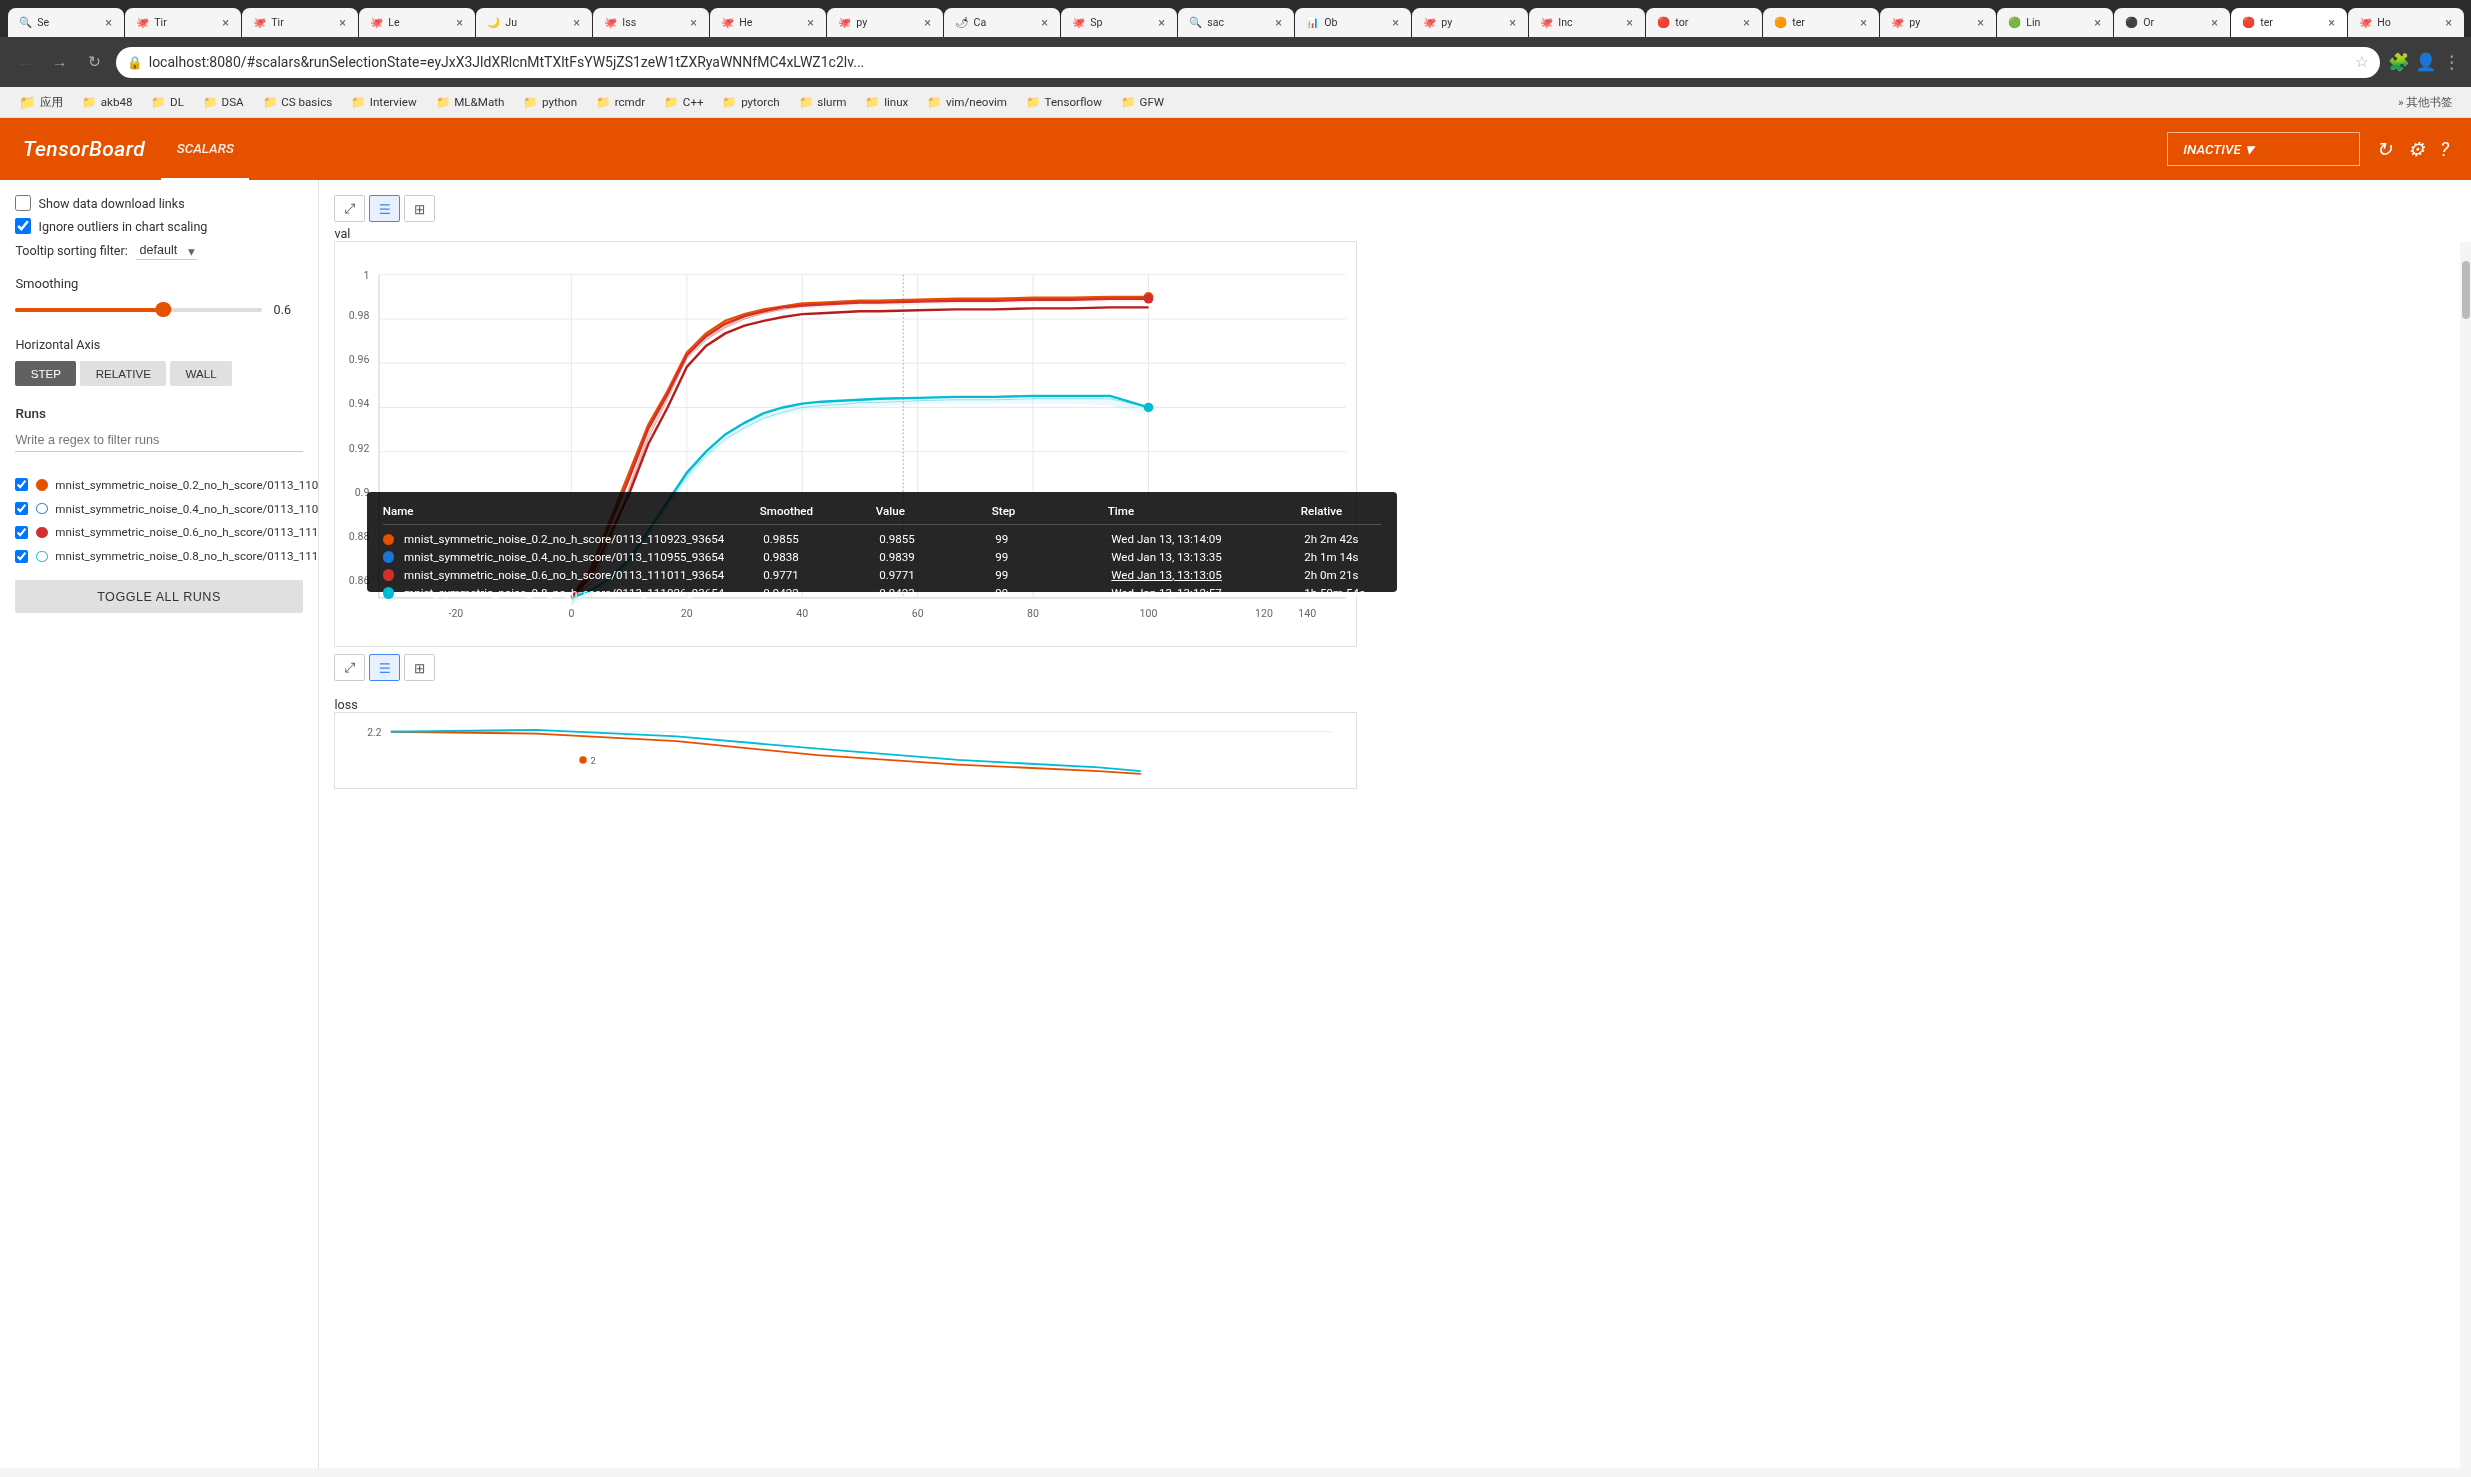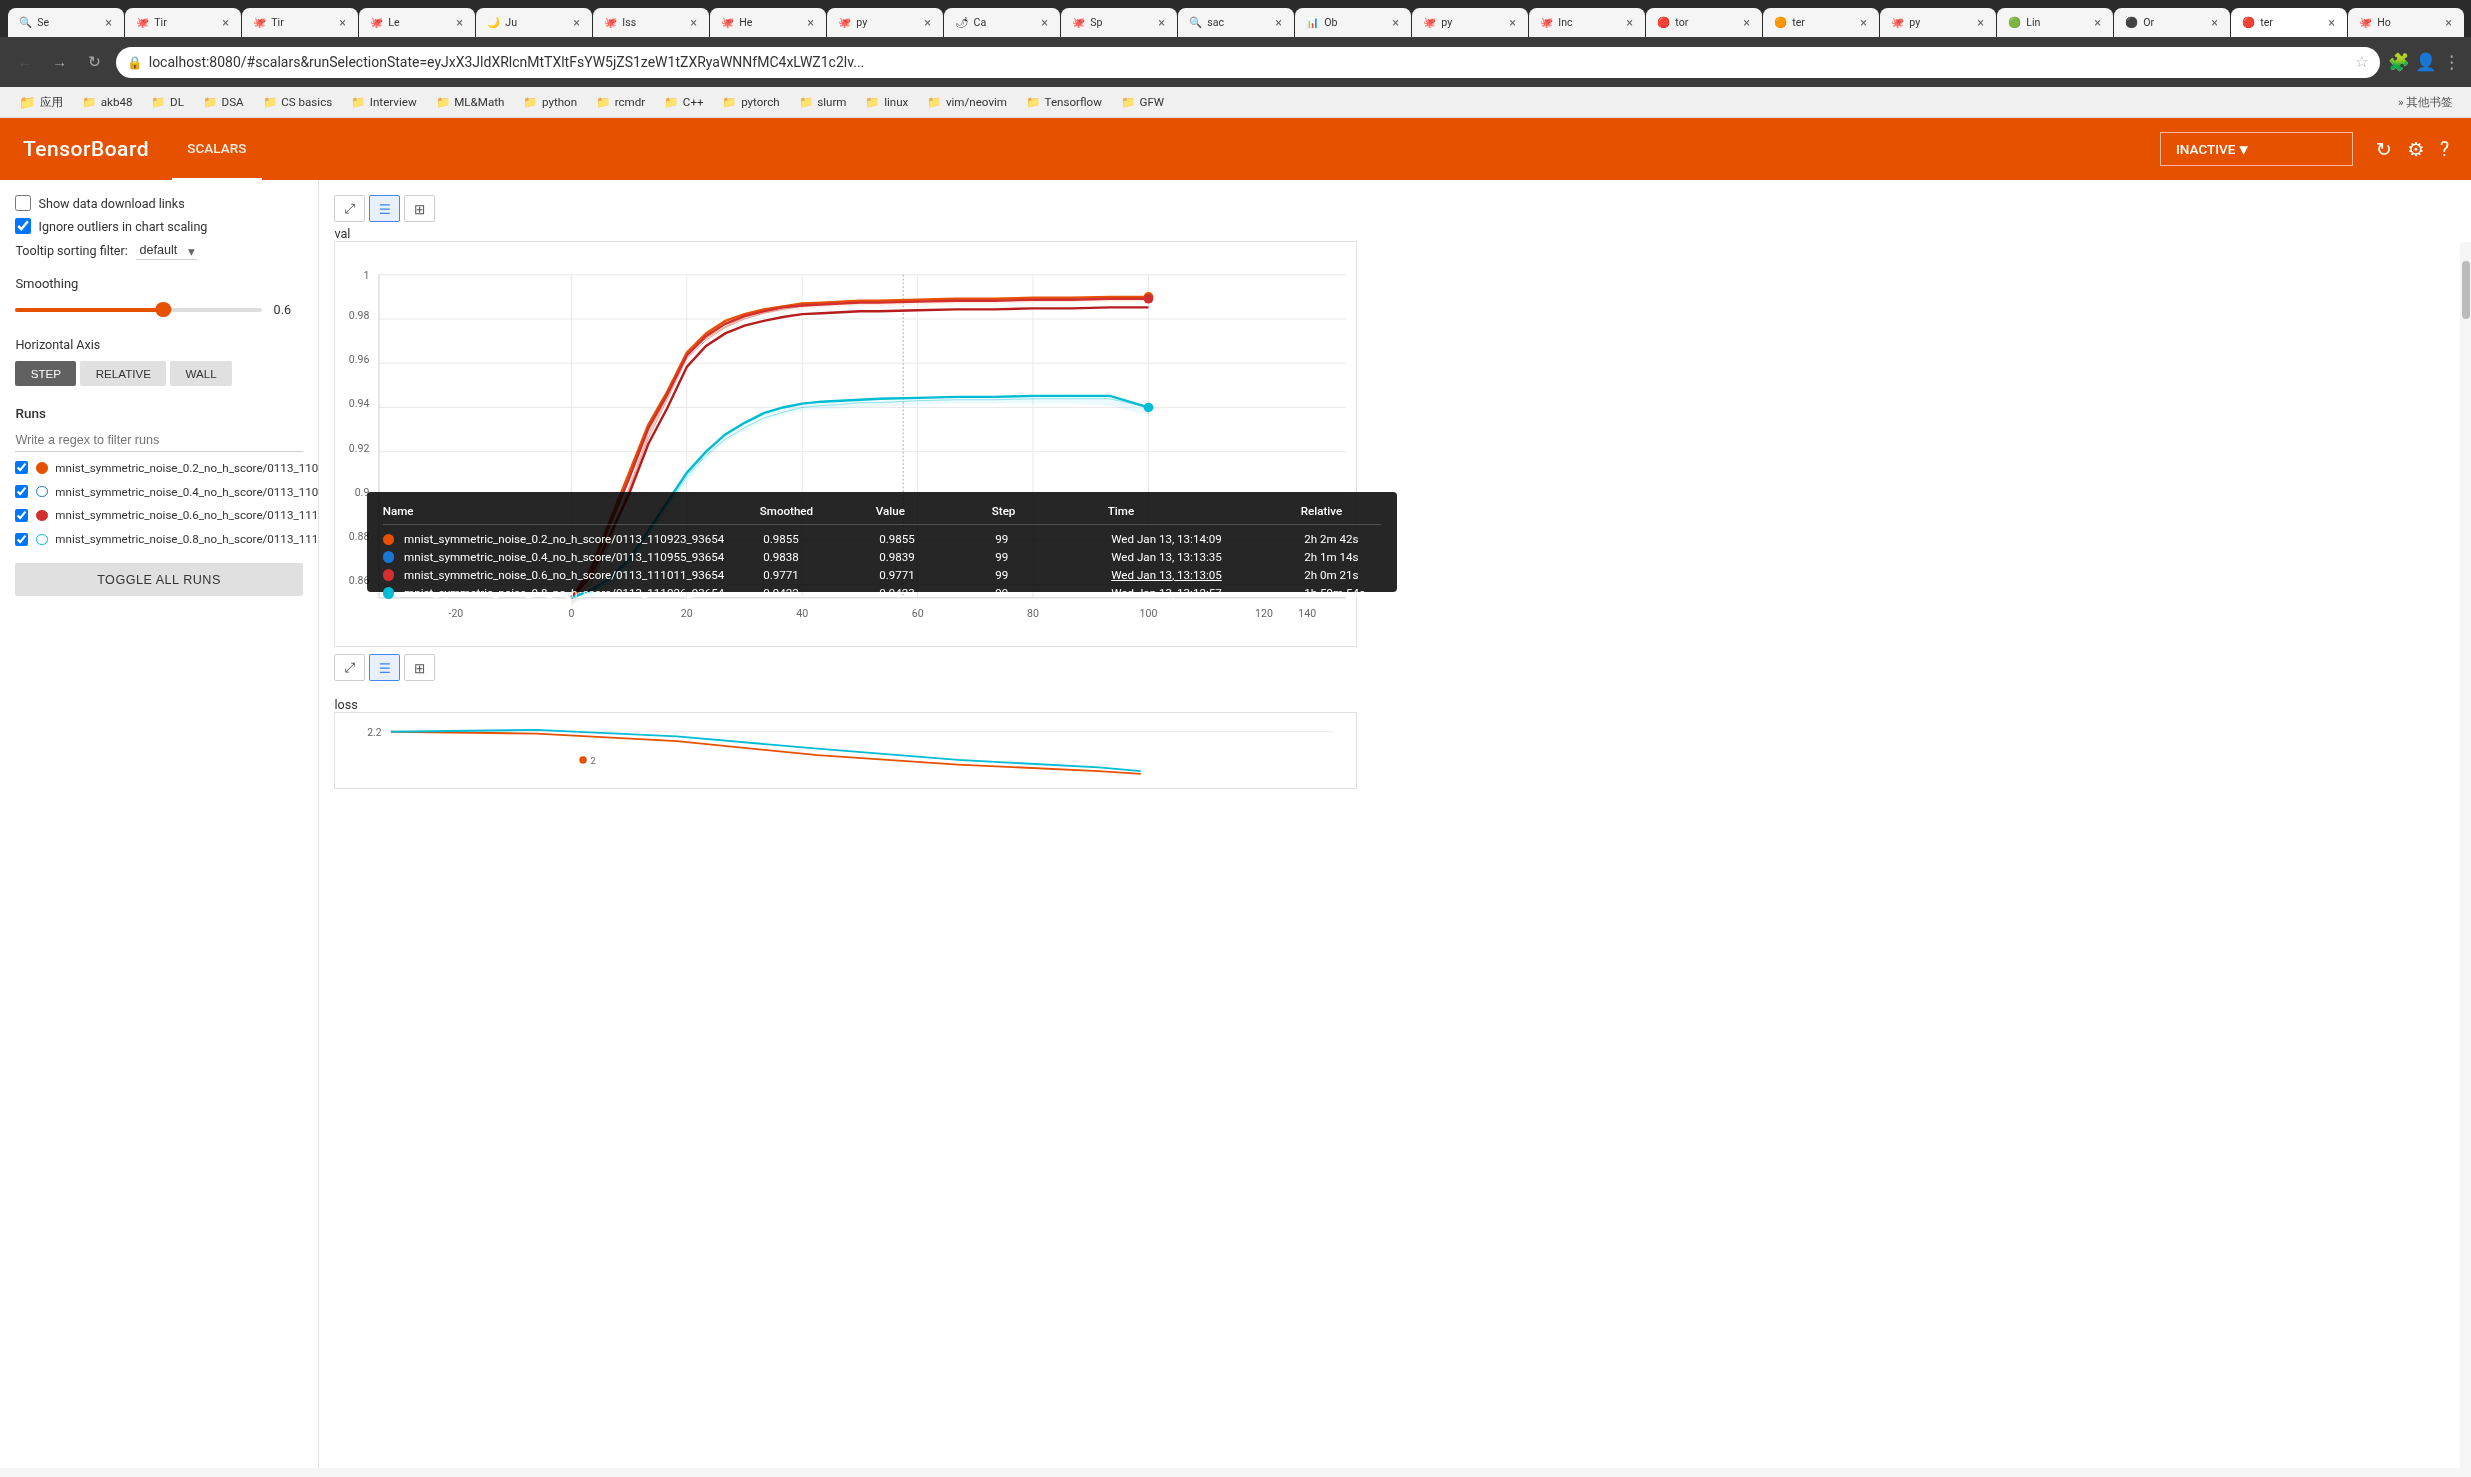--- a/index.html
+++ b/index.html
@@ -20,21 +20,21 @@
     
     .bookmarks-bar { display: flex; align-items: center; gap: 3.9px; padding: 3.9px 11.6px; background: #f0f0f0; height: 31px; border-bottom: 1px solid #ddd; }
     .bookmark-item { display: flex; align-items: center; gap: 3.9px; padding: 1.9px 7.7px; cursor: pointer; border-radius: 2.9px; font-size: 11.6px; color: #333; white-space: nowrap; }
     .bookmark-folder { font-size: 13.5px; }
     .bookmark-more { margin-left: auto; color: #555; cursor: pointer; }
 
     
     .app { display: flex; flex-direction: column; height: calc(1477px - 127px); }
 
     
-    .tb-header { background: #e65100; height: 62px; display: flex; align-items: center; padding: 0 23px; gap: 23px; flex-shrink: 0; }
+    .tb-header { background: #e65100; height: 62px; display: flex; align-items: center; padding: 0 23px; gap: 16px; flex-shrink: 0; font-style: italic; }
     .tb-logo { color: #fff; font-size: 21px; font-weight: 500; letter-spacing: 0.5px; }
     .tb-nav-item { color: rgba(255,255,255,0.9); font-size: 13.5px; font-weight: 500; padding: 0 15.4px; height: 62px; display: flex; align-items: center; cursor: pointer; border-bottom: 2.9px solid transparent; }
     .tb-nav-item.active { border-bottom: 2.9px solid #fff; }
     .tb-spacer { flex: 1; }
     .tb-inactive { display: flex; align-items: center; gap: 3.9px; color: #fff; font-size: 13.5px; font-weight: 500; border: 1px solid rgba(255,255,255,0.6); padding: 5.8px 15.4px; min-width: 193px; cursor: pointer; }
     .tb-inactive-arrow { font-size: 17.4px; }
     .tb-header-icons { display: flex; gap: 15.4px; align-items: center; }
     .tb-header-icon { color: #fff; font-size: 19.3px; cursor: pointer; }
 
     
@@ -61,21 +61,21 @@
     .slider-fill { height: 3.9px; background: #e65100; border-radius: 1.9px; width: 60%; }
     .slider-thumb { width: 15.4px; height: 15.4px; background: #e65100; border-radius: 50%; position: absolute; top: -5.8px; left: 60%; transform: translateX(-50%); cursor: pointer; }
     .smoothing-value { font-size: 12.6px; color: #333; min-width: 29px; }
 
     .h-axis-title { font-size: 12.6px; font-weight: 400; color: #333; margin-bottom: 9.7px; }
     .axis-buttons { display: flex; gap: 3.9px; }
     .axis-btn { padding: 5.8px 15.4px; font-size: 11.6px; font-weight: 500; border: none; cursor: pointer; background: #e0e0e0; color: #333; border-radius: 1.9px; text-transform: uppercase; }
     .axis-btn.active { background: #616161; color: #fff; }
 
     .runs-title { font-size: 13.5px; font-weight: 500; color: #333; margin-bottom: 7.7px; }
-    .runs-filter { width: 100%; border: none; border-bottom: 1px solid #ccc; padding: 3.9px 0; font-size: 12.6px; color: #333; outline: none; margin-bottom: 8px; background: transparent; }
+    .runs-filter { width: 100%; border: none; border-bottom: 1px solid #ccc; padding: 3.9px 0; font-size: 12.6px; color: #333; outline: none; margin-bottom: 25px; background: transparent; }
 
     .run-item { display: flex; align-items: center; gap: 7.7px; margin-bottom: 7.7px; cursor: pointer; }
     .run-checkbox { width: 15.4px; height: 15.4px; cursor: pointer; }
     .run-color-dot { width: 11.6px; height: 11.6px; border-radius: 50%; border: 1.9px solid; flex-shrink: 0; }
     .run-label { font-size: 11.6px; color: #333; line-height: 1.4; }
 
     .toggle-all-btn { width: 100%; padding: 9.7px; border: none; background: #e0e0e0; color: #333; font-size: 12.6px; font-weight: 500; text-transform: uppercase; cursor: pointer; margin-top: 7.7px; border-radius: 1.9px; letter-spacing: 0.5px; }
 
     
     .chart-area { flex: 1; background: #fff; overflow: auto; position: relative; padding: 15.4px; }

